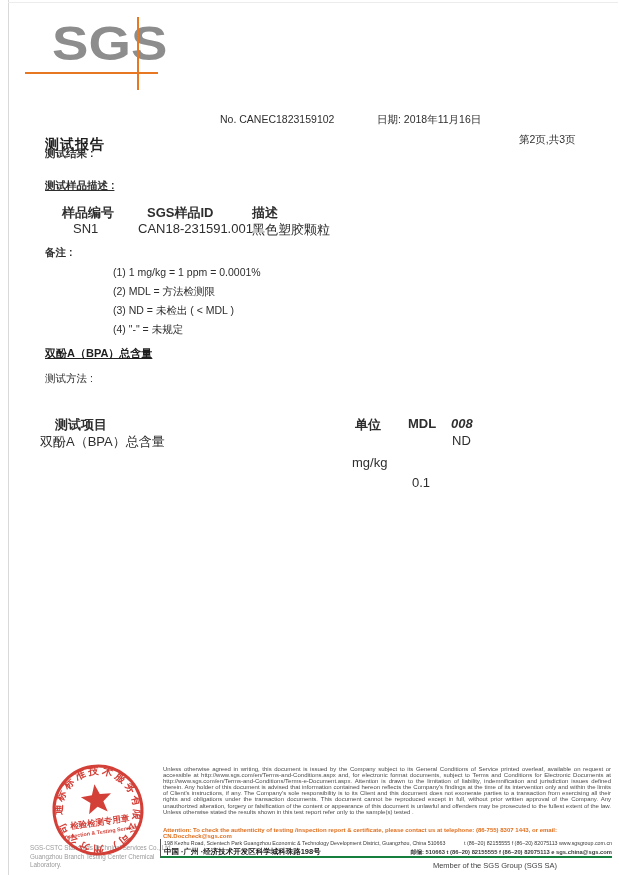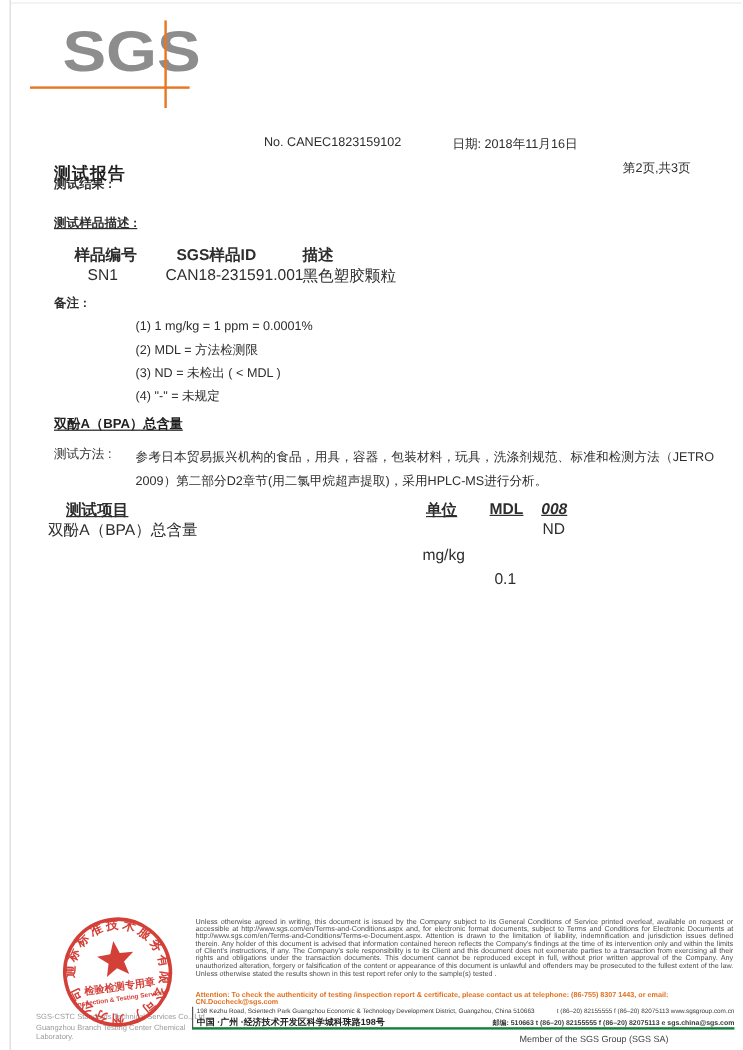--- a/index.html
+++ b/index.html
@@ -34,21 +34,21 @@
   
   .st-h{font-weight:700;}
 
   .notes-item{position:absolute;left:113px;font-size:10.5px;color:#2e2e2e;}
 
   .bpa-head{position:absolute;left:45px;top:346px;font-size:11px;font-weight:700;text-decoration:underline;color:#1f1f1f;}
   .method-label{position:absolute;left:45px;top:372px;font-size:10.5px;color:#2e2e2e;}
   .method-text{position:absolute;left:113px;top:371px;width:482px;font-size:10.5px;line-height:20px;color:#2e2e2e;text-align:justify;}
 
   
-  .rt-header span{text-decoration:underline;}
+  .rt-header span{}
 
   
   .stamp{position:absolute;left:40px;top:756px;width:116px;height:112px;opacity:.92;z-index:3;}
   .company-lines{position:absolute;left:30px;top:844px;width:150px;font-size:6.3px;line-height:8.5px;color:#9b9b9b;z-index:1;}
   .legal{position:absolute;left:163px;top:766px;width:448px;font-size:6px;line-height:6.1px;color:#4d4d4d;text-align:justify;}
   .attention{position:absolute;left:163px;top:827px;width:448px;font-size:6px;line-height:6.2px;color:#e0701f;font-weight:700;}
   .addr-block{
     position:absolute;left:160px;top:839px;width:452px;height:19px;
     border-left:1px solid #555;border-bottom:2px solid #15803d;
     padding-left:3px;box-sizing:border-box;z-index:2;background:transparent;
@@ -86,21 +86,20 @@
   <div class="txt" style="left:252px;top:221px;">黑色塑胶颗粒</div>
 
   <div class="lbl" style="left:45px;top:246px;">备注 :</div>
   <div class="notes-item" style="top:266px;">(1) 1 mg/kg = 1 ppm = 0.0001%</div>
   <div class="notes-item" style="top:285px;">(2) MDL = 方法检测限</div>
   <div class="notes-item" style="top:304px;">(3) ND = 未检出 ( &lt; MDL )</div>
   <div class="notes-item" style="top:323px;">(4) "-" = 未规定</div>
 
   <div class="bpa-head">双酚A（BPA）总含量</div>
   <div class="method-label">测试方法 :</div>
-  <div class="method-text">参考日本贸易振兴机构的食品，用具，容器，包装材料，玩具，洗涤剂规范、标准和检测方法（JETRO 2009）第二部分D2章节(用二氯甲烷超声提取)，采用HPLC-MS进行分析。</div>
 
   <div class="rt-header">
     <span class="txt" style="left:55px;top:416px;font-weight:700;">测试项目</span>
     <span class="txt" style="left:355px;top:416px;font-weight:700;">单位</span>
     <span class="txt" style="left:408px;top:416px;font-weight:600;">MDL</span>
     <span class="txt" style="left:451px;top:416px;font-style:italic;font-weight:600;">008</span>
   </div>
   <div>
     <span class="txt" style="left:40px;top:433px;">双酚A（BPA）总含量</span>
     <span class="txt" style="left:352px;top:455px;">mg/kg</span>

